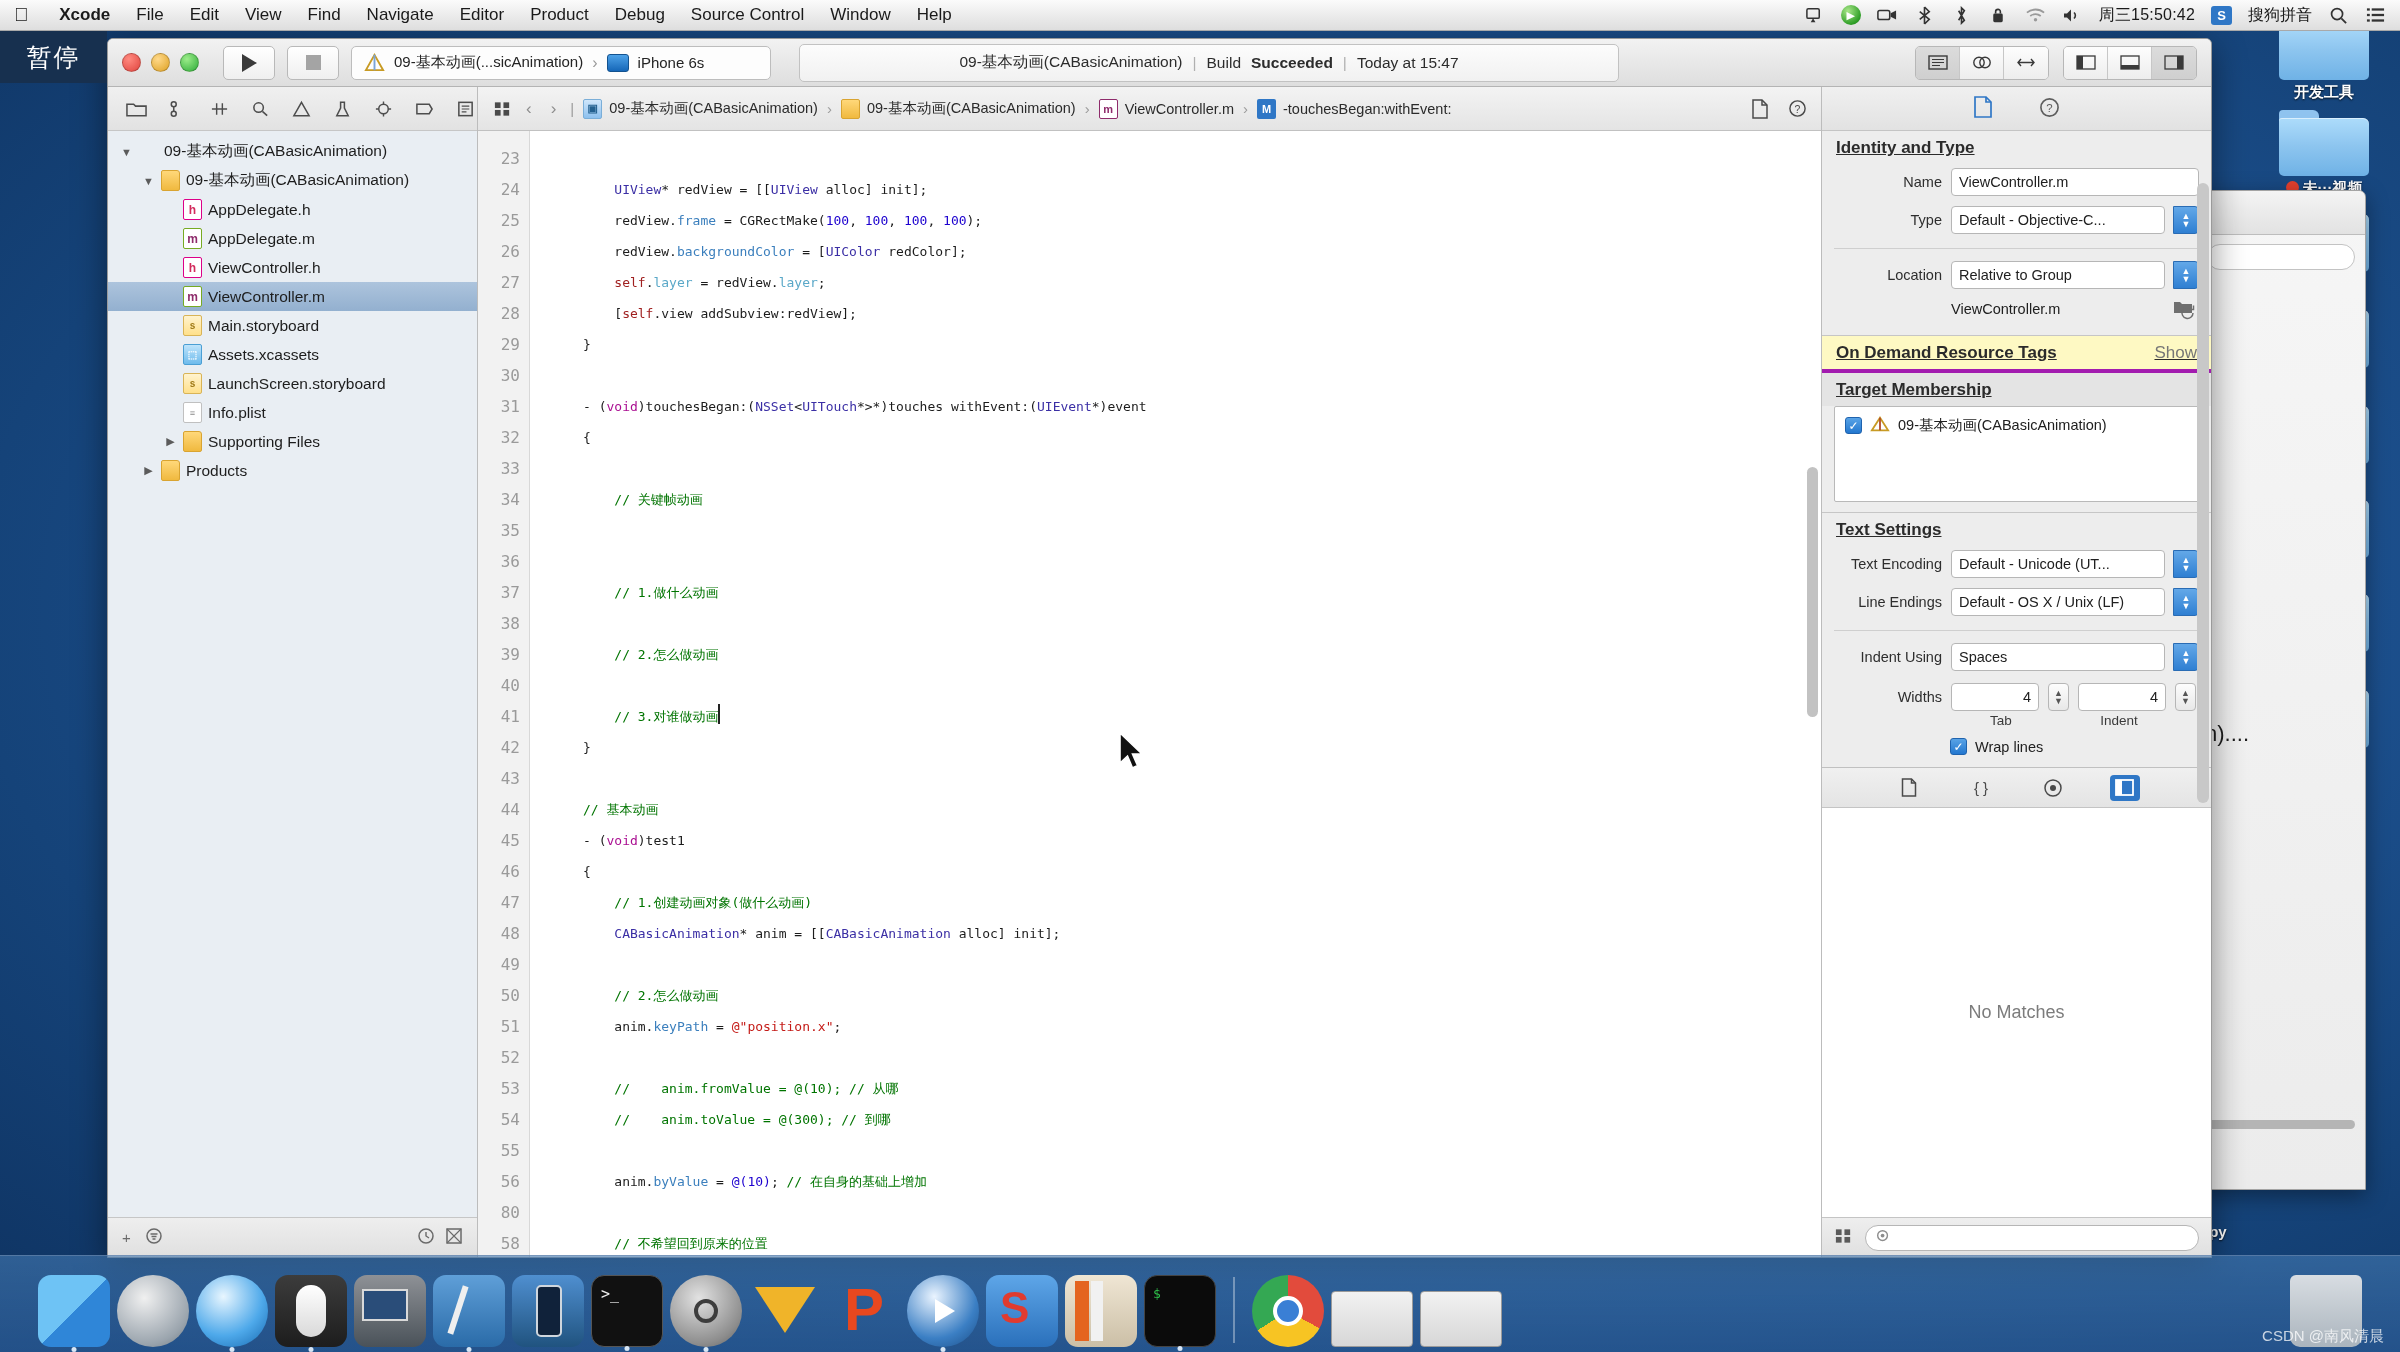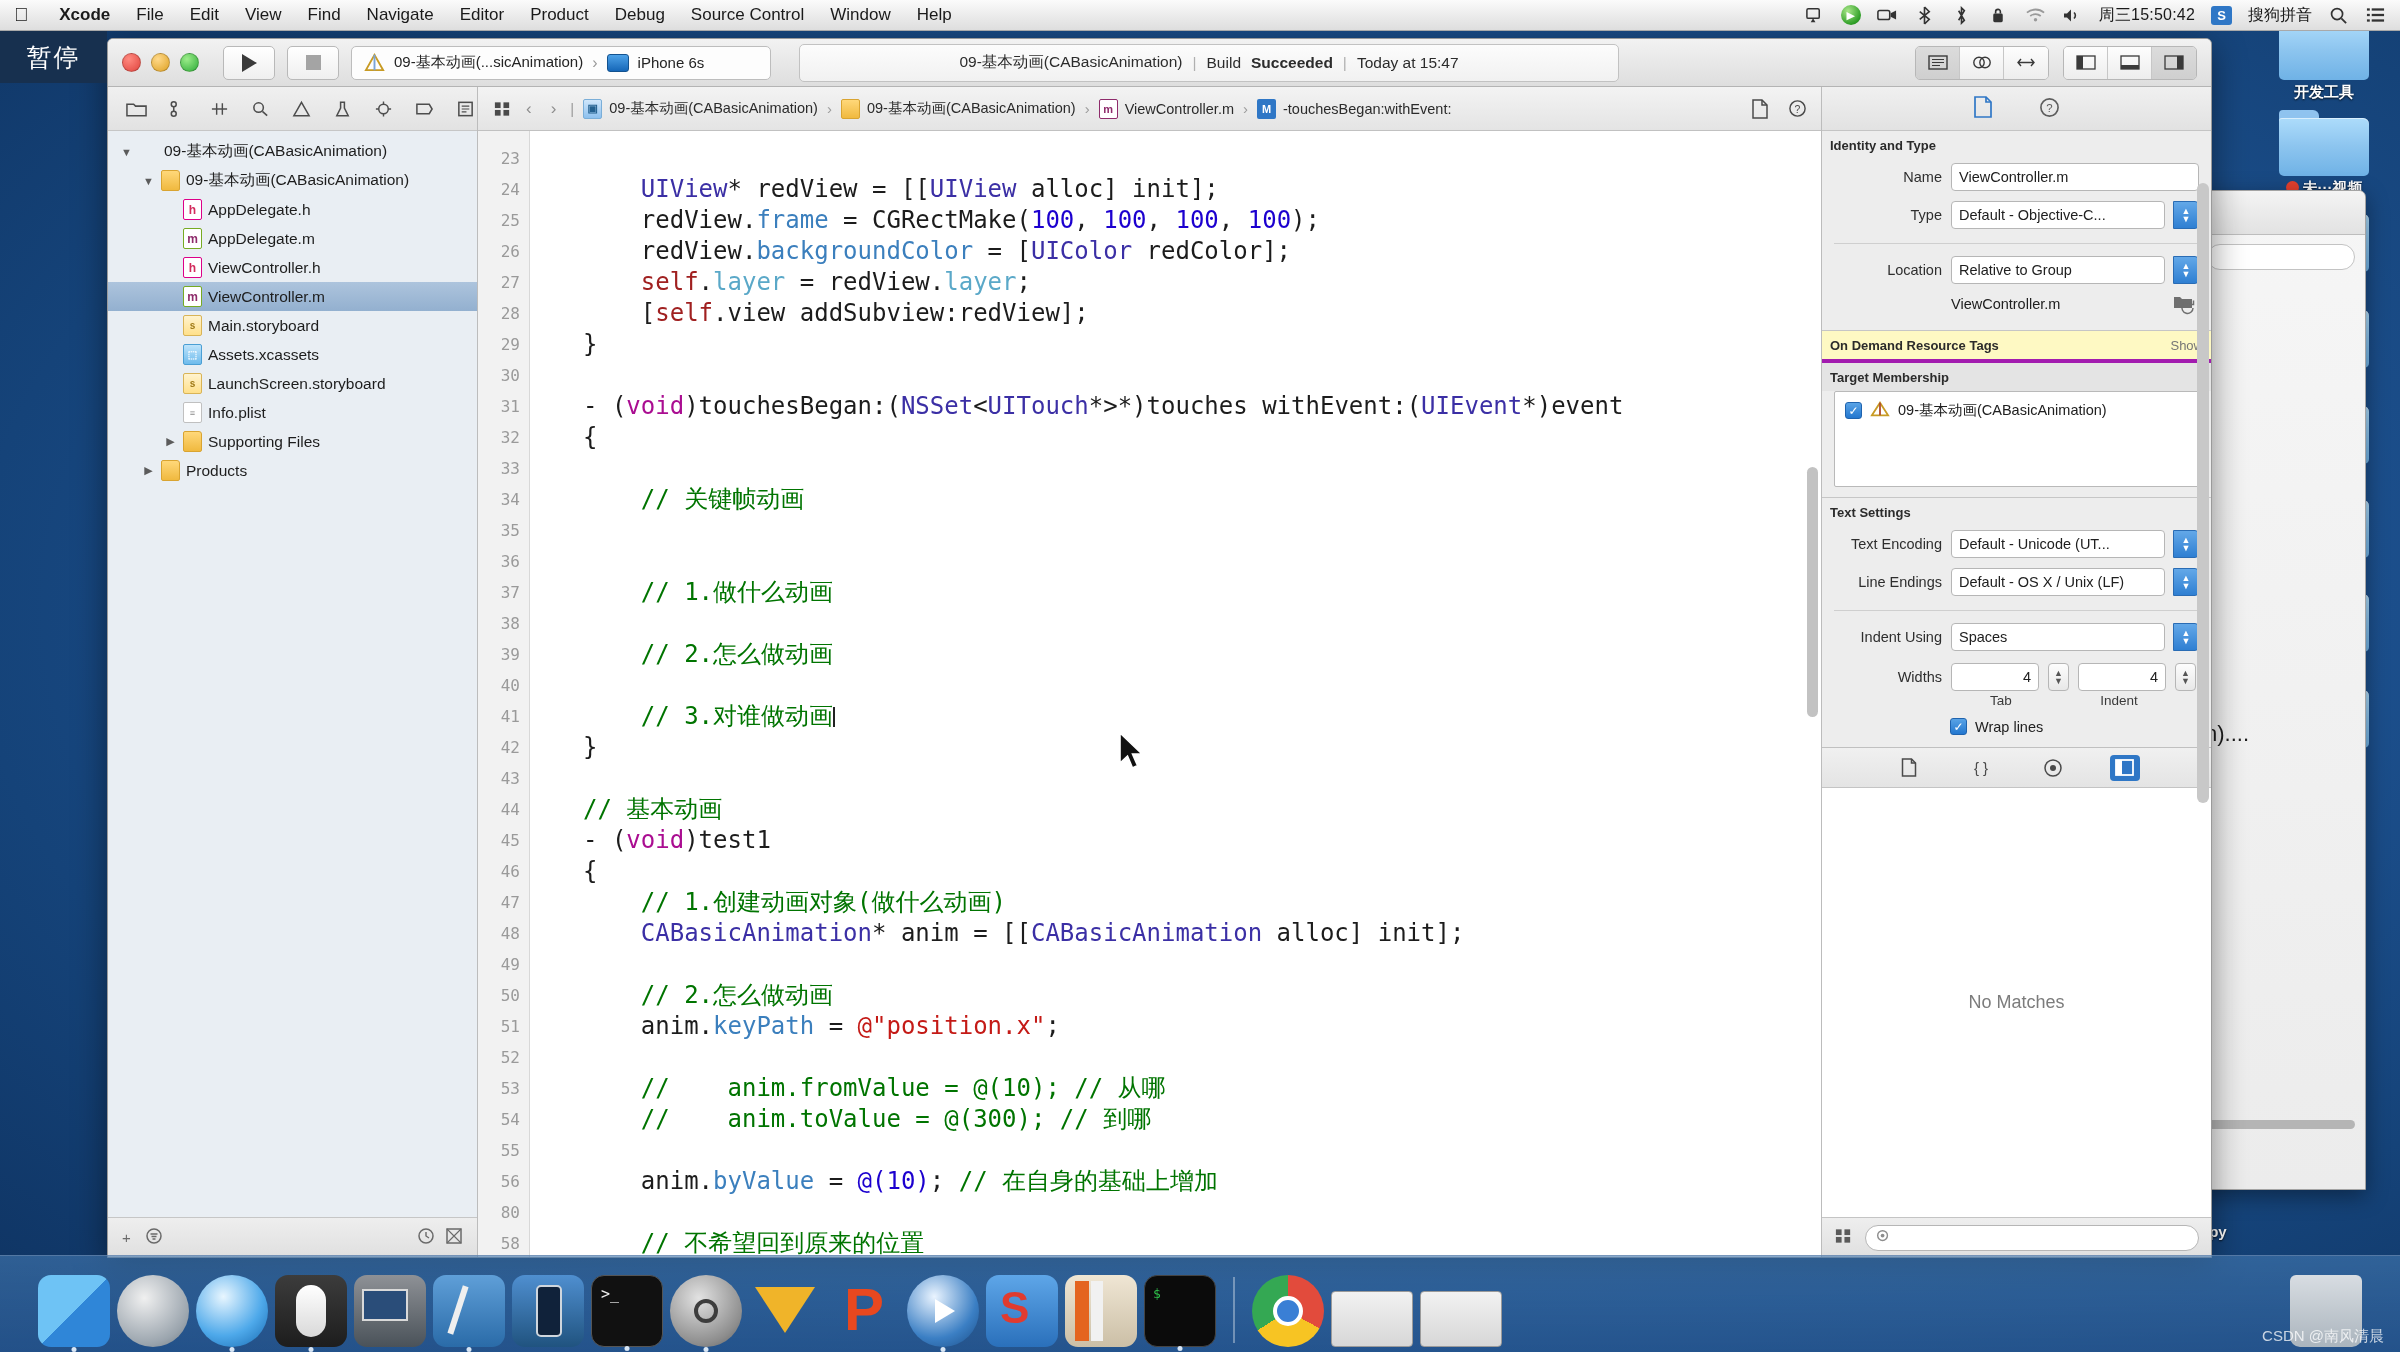--- a/index.html
+++ b/index.html
@@ -203,21 +203,21 @@
 
   #code-area { flex:1; display:flex; min-height:0; background:#fff; position:relative; overflow:hidden;gap:37px; }
   #gutter {
     width:52px; flex:0 0 52px; background:#f2f2f2; border-right:1px solid #d8d8d8;
     text-align:right; padding:12px 9px 0 0; color:#9a9a9a;
     font-family:"DejaVu Sans Mono", monospace; font-size:16px; line-height:31px;
     user-select:none;
   }
   #code-text {
     flex:1; padding:12px 0 0 16px; overflow:hidden;
-    font-family:"DejaVu Sans Mono", monospace; font-size:24px; line-height:31px;
+    font-family:"DejaVu Sans Mono", monospace; font-size:13px; line-height:31px;
     color:#1c1c1c; white-space:pre;
   }
   .k-kw { color:#aa0d91; }
   .k-type { color:#3b2fa5; }
   .k-prop { color:#3b7fbd; }
   .k-prop2{ color:#5aa8c8; }
   .k-num { color:#1c00cf; }
   .k-str { color:#c41a16; }
   .k-cmt { color:#007400; }
   .k-self{ color:#a02020; }
@@ -236,22 +236,22 @@
   
   #inspector {
     width:390px; flex:0 0 390px; background:#ededed; border-left:1px solid #bcbcbc;
     display:flex; flex-direction:column; font-size:14.5px; color:#202020;
   }
   #insp-tabs {
     height:44px; display:flex; align-items:center; justify-content:center; gap:46px;
     border-bottom:1px solid #c4c4c4; background:linear-gradient(#f0f0f0,#e2e2e2); color:#5d5d5d;
   }
   .insp-section-title {
-    font-weight:bold; font-size:13px; padding:7px 8px 6px; color:#2b2b2b;
-    display:flex; align-items:center;
+    font-weight:bold; font-size:17px; padding:7px 14px 6px; color:#2b2b2b;
+    display:flex; align-items:center;text-decoration:underline;
   }
   .insp-section-title .show { margin-left:auto; color:#767676; font-weight:normal; }
   .insp-row { display:flex; align-items:center; margin:4px 12px 6px; gap:9px; }
   .insp-label { width:108px; text-align:right; color:#2e2e2e; flex:0 0 108px; }
   .insp-field {
     flex:1; height:28px; background:#fff; border:1px solid #b6b6b6; border-radius:4px;
     display:flex; align-items:center; padding:0 7px; font-size:14.5px; overflow:hidden; white-space:nowrap;
   }
   .stepper-blue {
     width:26px; height:28px; margin-left:-1px; border-radius:0 4px 4px 0;

